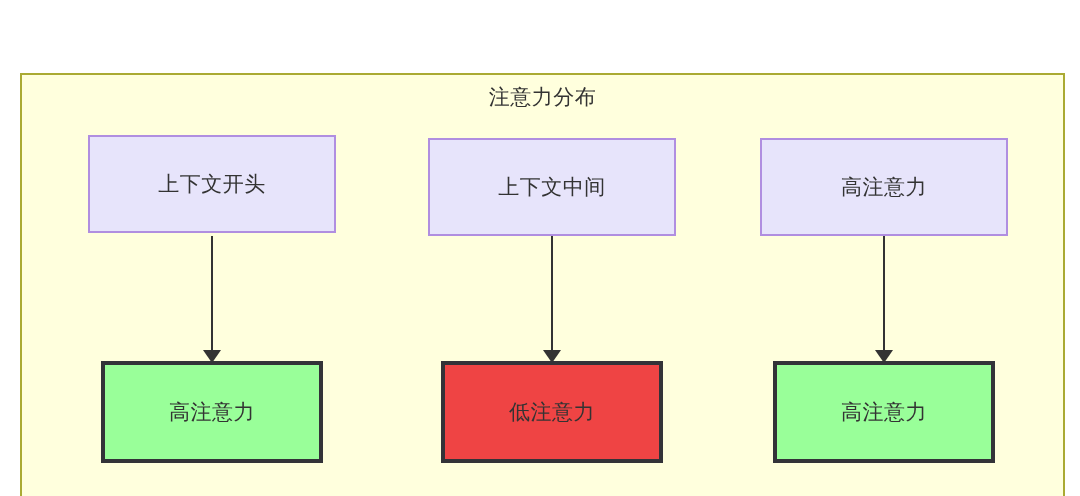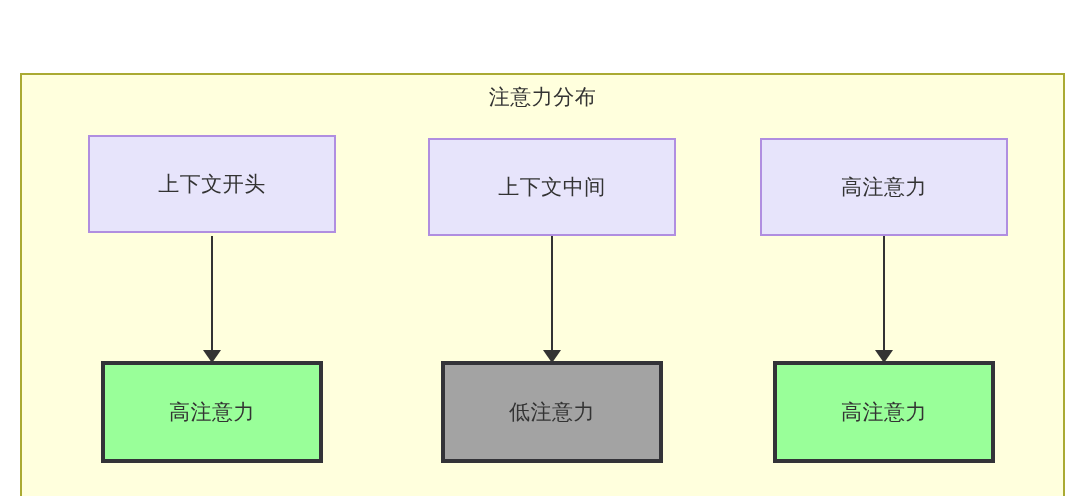--- a/index.html
+++ b/index.html
@@ -66,21 +66,21 @@
     border: 2px solid #b08ee0;
   }
 
   .node-attention {
     width: 222px;
     height: 102px;
     border: 4px solid #333338;
   }
 
   .fill-green  { background: #99ff99; }
-  .fill-red    { background: #a3a3a3; }
+  .fill-red    { background: #ef4444; }
 
   
   .edge {
     position: absolute;
     width: 2px;
     background: #333333;
   }
   .arrowhead {
     position: absolute;
     width: 0;

